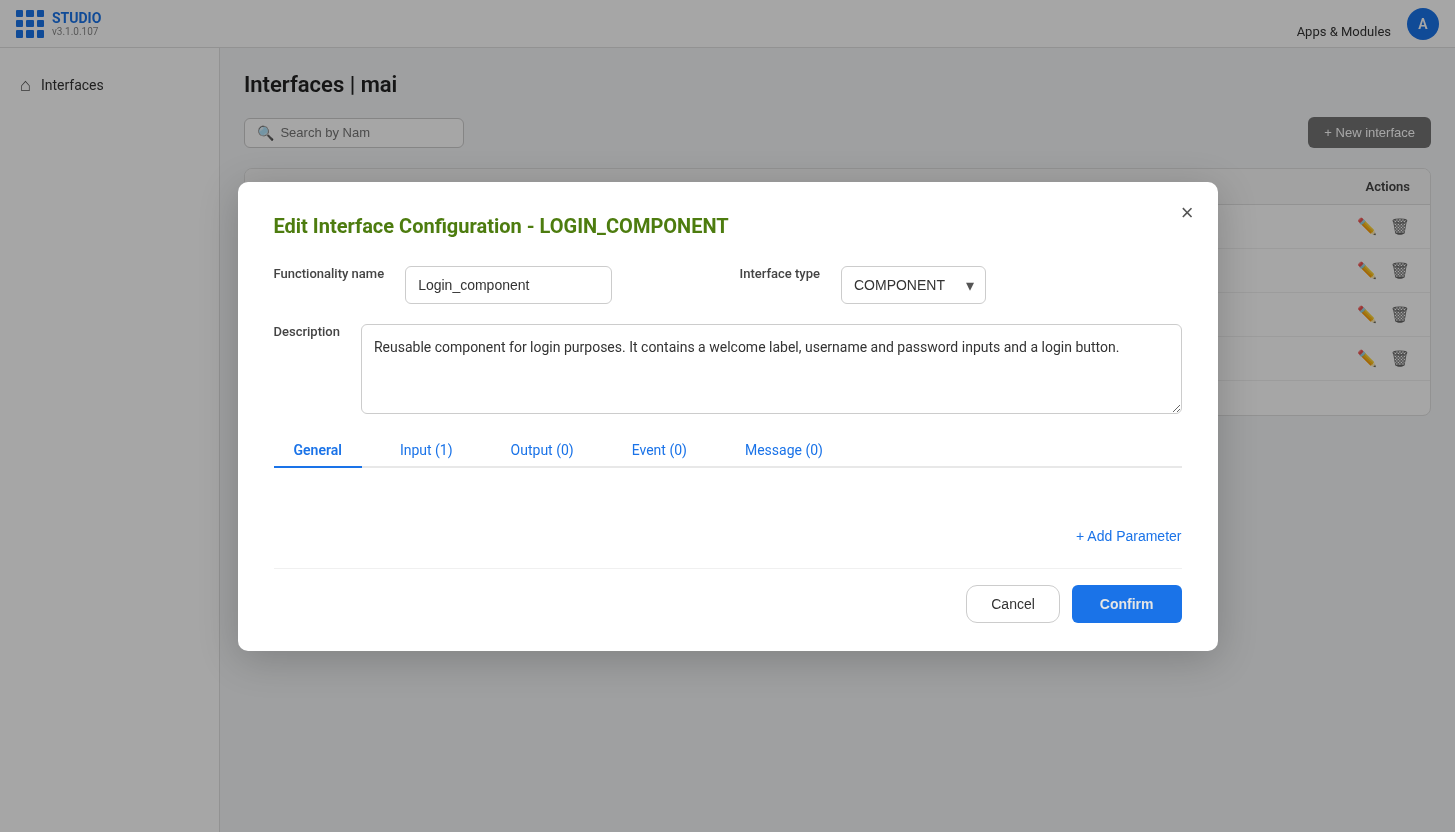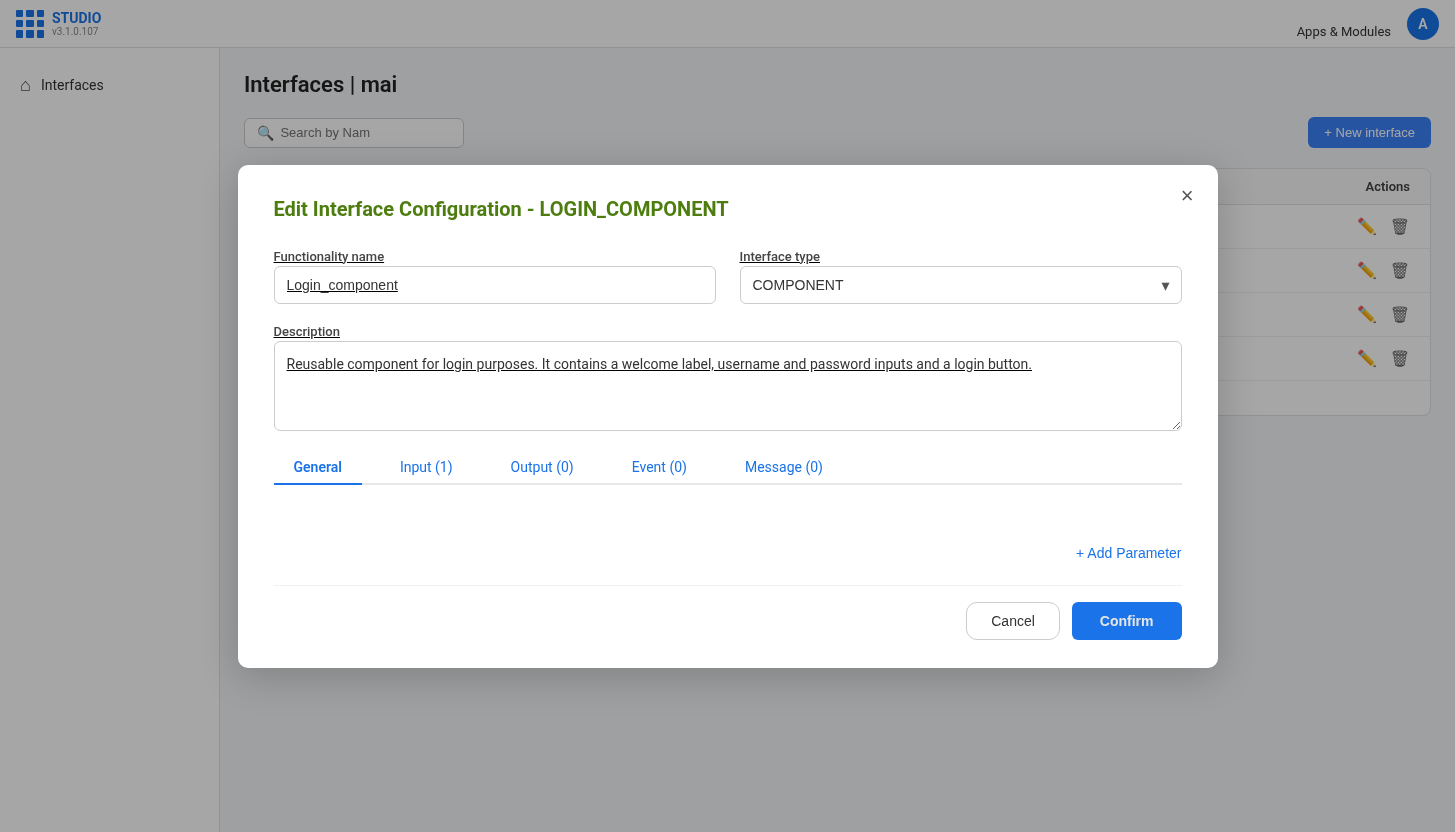--- a/index.html
+++ b/index.html
@@ -130,21 +130,21 @@
       border: none;
       outline: none;
       font-size: 13px;
       color: #333;
       width: 100%;
       background: transparent;
     }
 
     .new-interface-btn {
       margin-left: auto;
-      background: #3b82f6;
+      background: #737373;
       color: #fff;
       border: none;
       border-radius: 6px;
       padding: 8px 16px;
       font-size: 13px;
       cursor: pointer;
       display: flex;
       align-items: center;
       gap: 6px;
     }
@@ -240,23 +240,22 @@
 
     .form-row {
       display: grid;
       grid-template-columns: 1fr 1fr;
       gap: 24px;
       margin-bottom: 20px;
     }
 
     .form-group {
       display: flex;
-      flex-direction: column;
-      gap: 2px;
-      text-decoration: underline;
+      flex-direction: row;
+      gap: 21px;
     }
 
     .form-label {
       font-size: 13px;
       font-weight: 500;
       color: #444;
     }
 
     .form-input {
       border: 1px solid #ccc;

